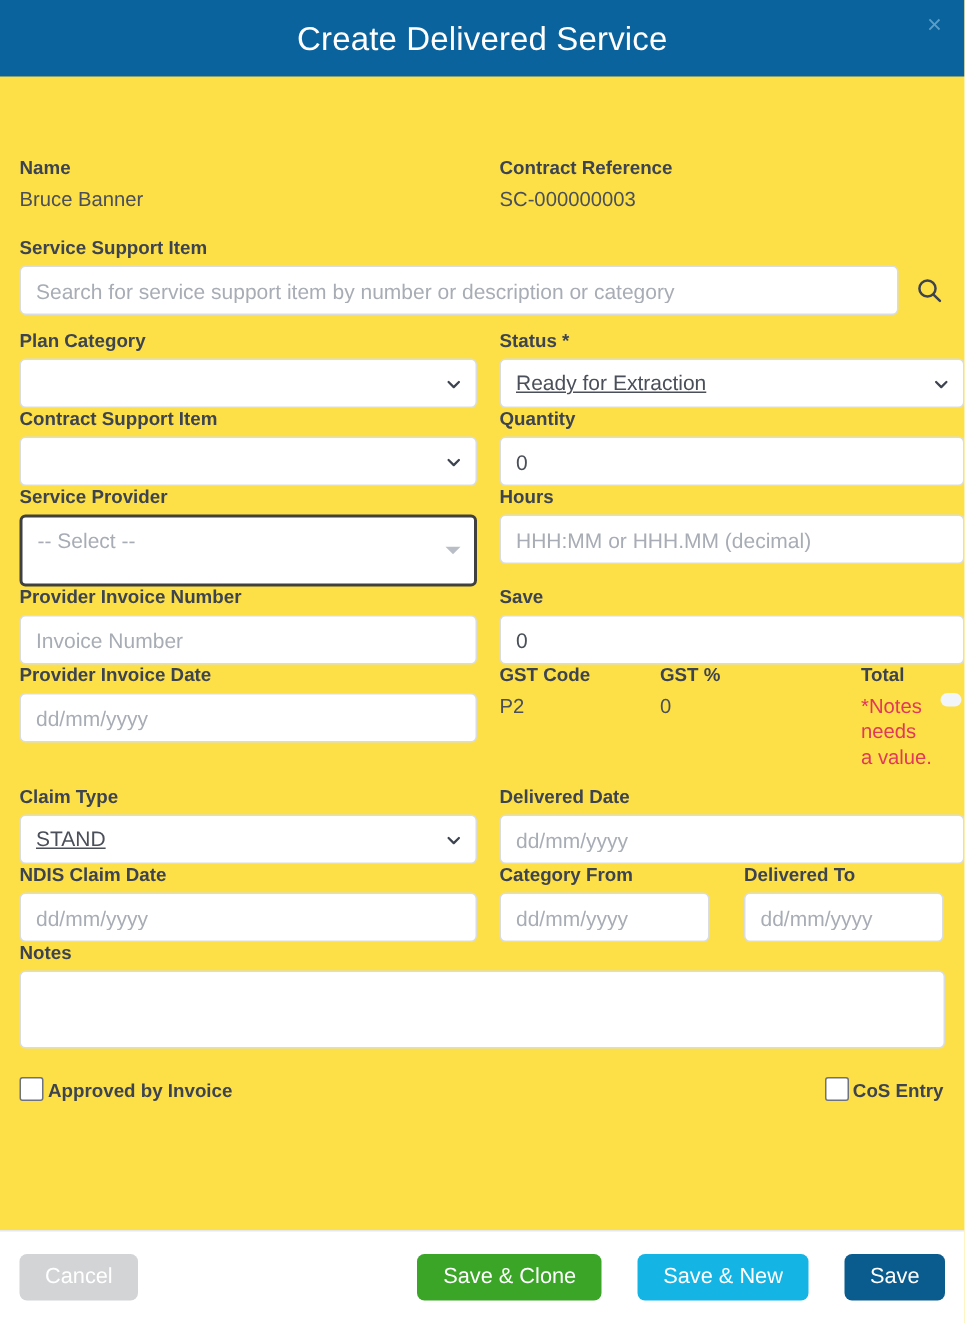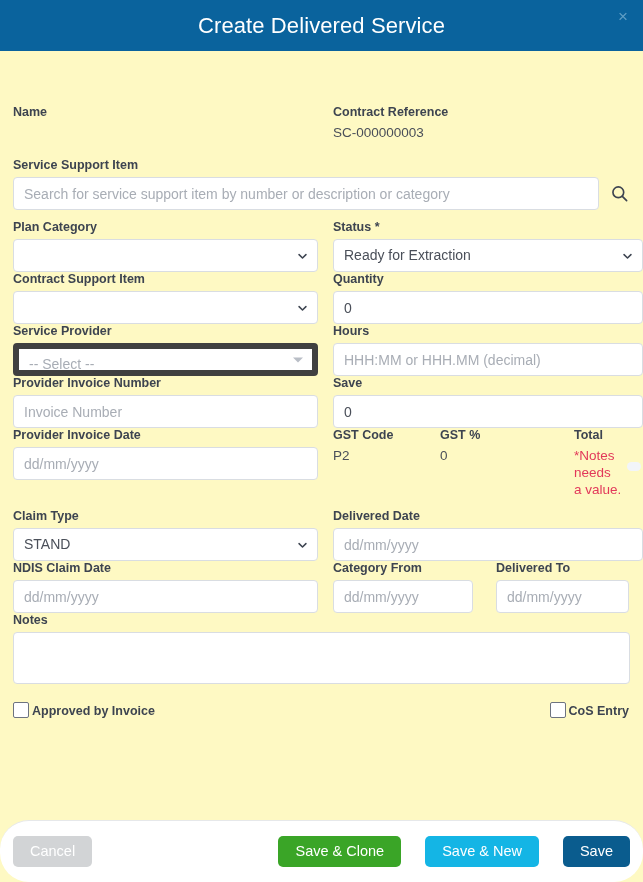--- a/index.html
+++ b/index.html
@@ -7,21 +7,21 @@
   html, body {
     margin: 0; padding: 0;
     width: 643px; height: 882px;
     overflow: hidden;
     background: #ffffff;
     font-family: "Liberation Sans", sans-serif;
   }
   .modal {
     width: 643px; height: 882px;
     display: flex; flex-direction: column;
-    background: #fef9c3;
+    background: #fde047;
     position: relative;
   }
 
   
   .modal-header {
     background: #0a639d;
     height: 51px;
     flex: 0 0 51px;
     display: flex;
     align-items: center;
@@ -97,20 +97,21 @@
     padding: 6px 10px;
     resize: none;
   }
 
   
   .sel-wrap { position: relative; width: 100%; }
   .sel {
     appearance: none; -webkit-appearance: none; -moz-appearance: none;
     padding-right: 32px;
     line-height: 31px;
+    text-decoration: underline;
   }
   .chev {
     position: absolute;
     right: 10px; top: 50%;
     transform: translateY(-50%);
     pointer-events: none;
     width: 11px; height: 11px;
   }
   .chev svg { display: block; }
 
@@ -119,22 +120,22 @@
     position: absolute;
     right: 9px; top: 50%;
     transform: translateY(-50%);
     pointer-events: none;
     width: 0; height: 0;
     border-left: 5px solid transparent;
     border-right: 5px solid transparent;
     border-top: 5px solid #b9bec6;
   }
   .sel-fake {
-    width: 100%; height: 33px;
-    border: 6px solid #404040;
+    width: 100%; height: 48px;
+    border: 2px solid #404040;
     border-radius: 4px;
     background: #fff;
     padding: 0 28px 0 10px;
     font-size: 14px;
     color: #a8adb5;
     line-height: 31px;
     position: relative;
     cursor: pointer;
     white-space: nowrap; overflow: hidden;
   }
@@ -192,21 +193,20 @@
   }
 
   
   .modal-footer {
     flex: 0 0 62px;
     border-top: 1px solid #e6e8ea;
     display: flex;
     align-items: center;
     padding: 0 13px;
     background: #fff;
-    border-radius: 29px;
   }
   .btn {
     border: none;
     border-radius: 5px;
     height: 31px;
     padding: 0 17px;
     font-size: 14.5px;
     font-family: "Liberation Sans", sans-serif;
     color: #ffffff;
     cursor: pointer;
@@ -238,20 +238,21 @@
     <button class="close-btn">×</button>
   </div>
 
   <div class="modal-body">
 
     <div class="scroll-ghost"></div>
 
     <div class="row">
       <div class="col-left">
         <div class="lbl">Name</div>
+        <div class="value-text">Bruce Banner</div>
       </div>
       <div class="col-right">
         <div class="lbl">Contract Reference</div>
         <div class="value-text">SC-000000003</div>
       </div>
     </div>
 
     <div class="field" style="margin-top:17px;">
       <div class="lbl">Service Support Item</div>
       <div class="search-row">

